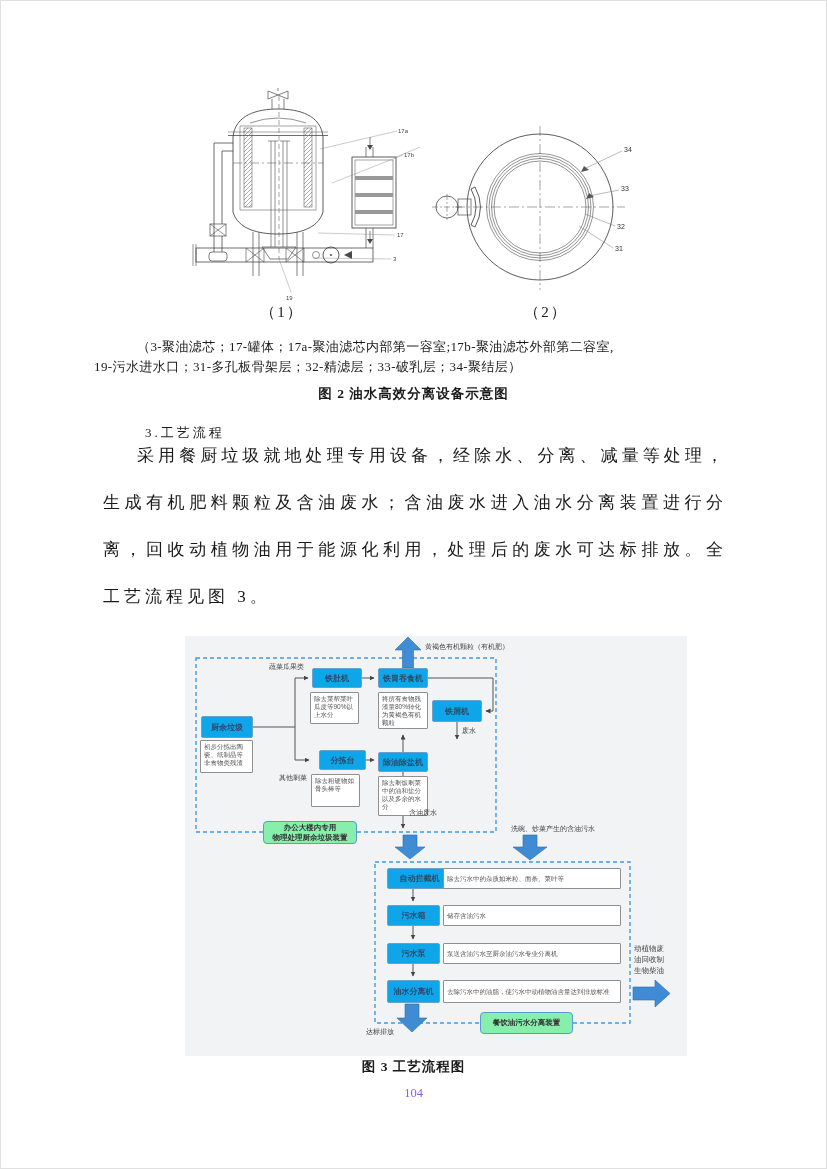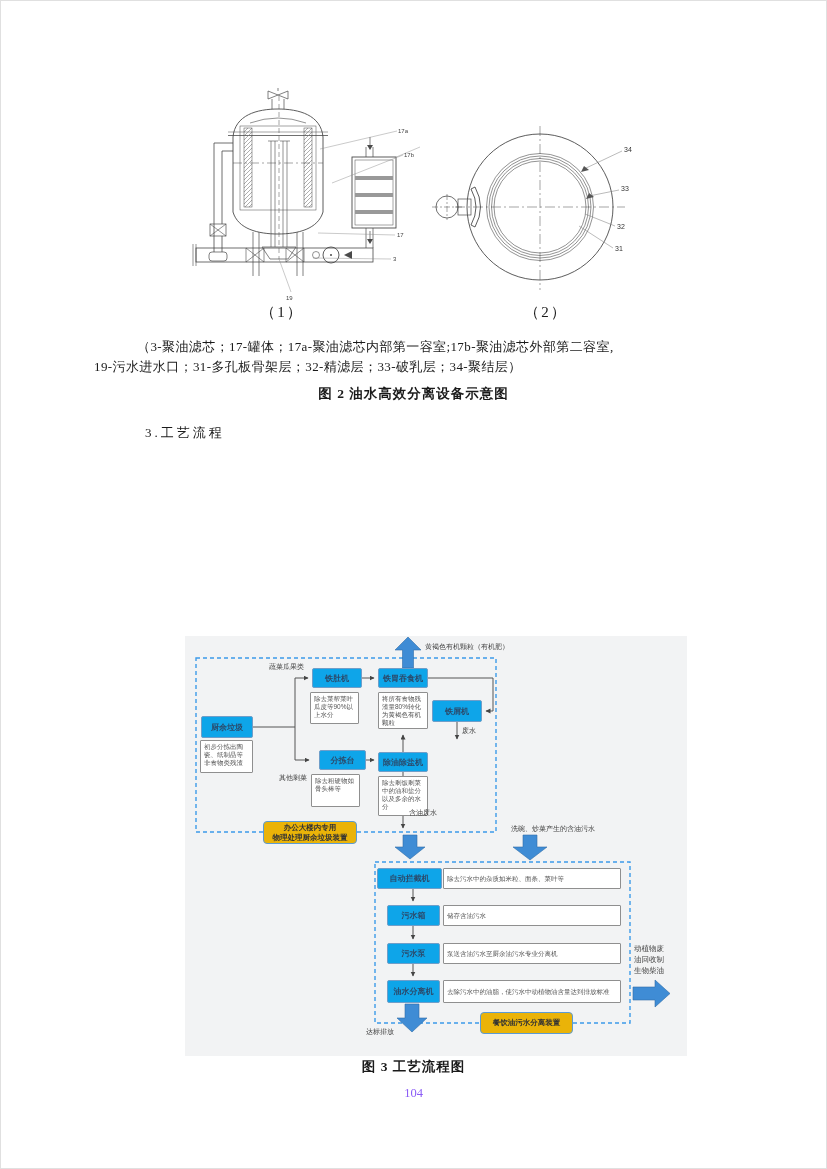--- a/index.html
+++ b/index.html
@@ -22,21 +22,21 @@
   
   .flow{position:absolute;left:185px;top:636px;width:502px;height:420px;background:#f2f3f4;
         font-family:"Liberation Sans","DejaVu Sans",sans-serif;color:#333;}
   .flow svg.wires{position:absolute;left:0;top:0;}
   .fbox{position:absolute;background:#0ea5e9;border:1px solid #6f9ec9;border-radius:2px;
         display:flex;align-items:center;justify-content:center;font-size:8px;font-weight:bold;
         color:#2b4a6b;box-sizing:border-box;text-align:center;line-height:9px;}
   .fnote{position:absolute;background:#ffffff;border:1px solid #8f8f8f;border-radius:1px;
         font-size:6.5px;color:#555;box-sizing:border-box;padding:2px 3px;line-height:8px;
         word-break:break-all;overflow:hidden;}
-  .fdev{position:absolute;background:#eab308;border:1.3px solid #5b9bd5;border-radius:4px;
+  .fdev{position:absolute;background:#86efac;border:1.3px solid #5b9bd5;border-radius:4px;
         display:flex;flex-direction:column;align-items:center;justify-content:center;
         font-size:7.5px;font-weight:bold;color:#333;box-sizing:border-box;line-height:9.5px;text-align:center;}
   .flabel{position:absolute;font-size:7px;color:#444;line-height:9px;white-space:nowrap;}
   .flabel.wrap{white-space:normal;word-break:break-all;}
 
   .pageno{position:absolute;left:0;top:1086px;width:827px;text-align:center;font-size:12.5px;color:#8b5cf6;}
 </style>
 </head>
 <body>
 
@@ -146,20 +146,21 @@
   </svg>
 
   <div class="subfig-label abs" style="left:222px;top:303px;">（1）</div>
   <div class="subfig-label abs" style="left:486px;top:303px;">（2）</div>
 
   <div class="cap-small" style="top:337px;text-indent:43px;">（3-聚油滤芯；17-罐体；17a-聚油滤芯内部第一容室;17b-聚油滤芯外部第二容室,</div>
   <div class="cap-small" style="top:357px;">19-污水进水口；31-多孔板骨架层；32-精滤层；33-破乳层；34-聚结层）</div>
   <div class="cap-bold" style="top:385px;">图 2  油水高效分离设备示意图</div>
 
   <div class="heading">3.工艺流程</div>
+  <div class="para">采用餐厨垃圾就地处理专用设备，经除水、分离、减量等处理，生成有机肥料颗粒及含油废水；含油废水进入油水分离装置进行分离，回收动植物油用于能源化利用，处理后的废水可达标排放。全工艺流程见图 3。</div>
 
   <div class="flow">
 
     <svg class="wires" width="502" height="420" viewBox="0 0 502 420">
       <defs>
         <marker id="ah" markerWidth="6" markerHeight="6" refX="4.5" refY="2.5" orient="auto">
           <polygon points="0,0 5,2.5 0,5" fill="#444"></polygon>
         </marker>
       </defs>
 
@@ -212,21 +213,21 @@
       <span>物理处理厨余垃圾装置</span>
     </div>
 
     <div class="flabel" style="left:84px;top:26px;">蔬菜瓜果类</div>
     <div class="flabel" style="left:94px;top:137px;">其他剩菜</div>
     <div class="flabel" style="left:240px;top:6px;">黄褐色有机颗粒（有机肥）</div>
     <div class="flabel" style="left:277px;top:90px;">废水</div>
     <div class="flabel" style="left:224px;top:172px;">含油废水</div>
     <div class="flabel" style="left:326px;top:188px;">洗碗、炒菜产生的含油污水</div>
 
-    <div class="fbox" style="left:192px;top:232px;width:65px;height:21px;">自动拦截机</div>
+    <div class="fbox" style="left:202px;top:232px;width:65px;height:21px;">自动拦截机</div>
     <div class="fnote" style="left:258px;top:232px;width:178px;height:21px;display:flex;align-items:center;">除去污水中的杂质如米粒、面条、菜叶等</div>
 
     <div class="fbox" style="left:202px;top:269px;width:53px;height:21px;">污水箱</div>
     <div class="fnote" style="left:258px;top:269px;width:178px;height:21px;display:flex;align-items:center;">储存含油污水</div>
 
     <div class="fbox" style="left:202px;top:307px;width:53px;height:21px;">污水泵</div>
     <div class="fnote" style="left:258px;top:307px;width:178px;height:21px;display:flex;align-items:center;">泵送含油污水至厨余油污水专业分离机</div>
 
     <div class="fbox" style="left:202px;top:344px;width:53px;height:23px;">油水分离机</div>
     <div class="fnote" style="left:258px;top:344px;width:178px;height:23px;display:flex;align-items:center;">去除污水中的油脂，使污水中动植物油含量达到排放标准</div>

